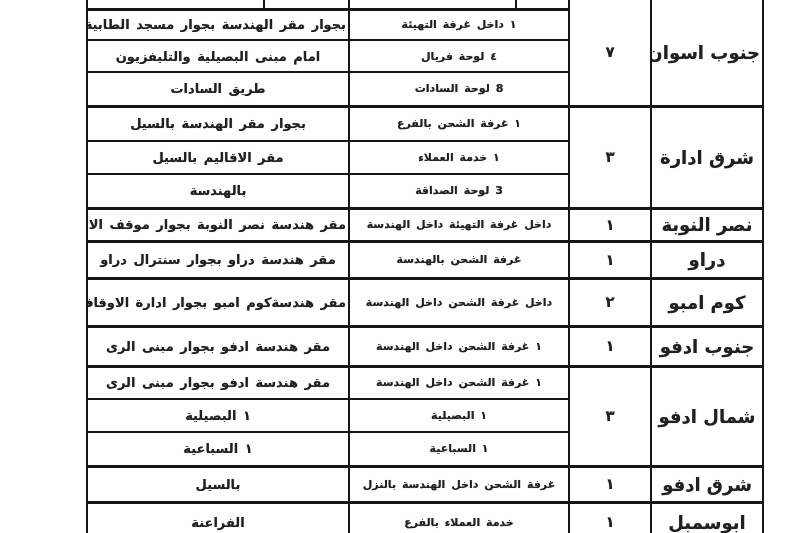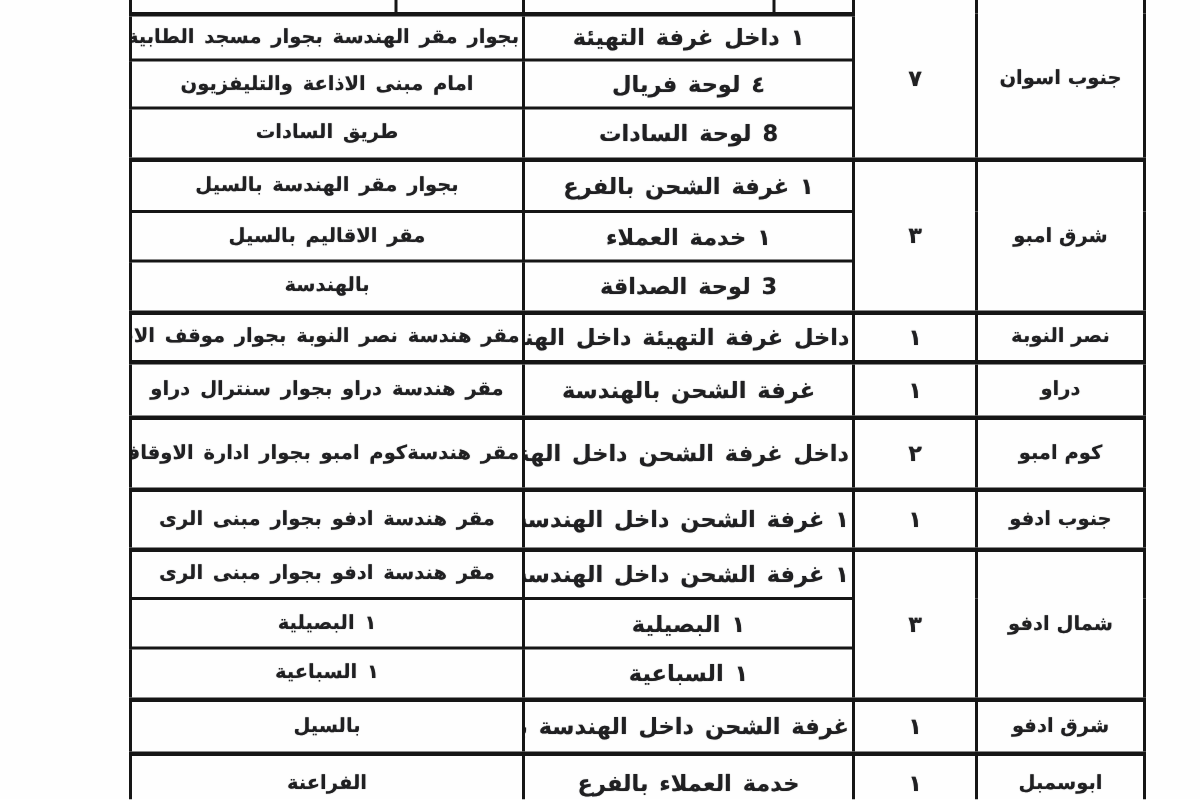--- a/index.html
+++ b/index.html
@@ -36,29 +36,29 @@
     text-shadow: 0 0 0.7px rgba(45,45,48,0.55);
   }
   tr.cut-row td {
     border-top: none;
     border-bottom-width: 3px;
   }
   tr.section-start td {
     border-top-width: 3px;
   }
   td.region-cell {
-    font-size: 13px;
+    font-size: 18px;
     letter-spacing: 0.3px;
     margin-left: 44px;
   }
   td.count-cell {
     font-size: 15px;
   }
   td.location-cell {
-    font-size: 15px;
+    font-size: 11px;
     word-spacing: 2px;
   }
   td.desc-cell {
     font-size: 13px;
     word-spacing: 2px;
   }
   .cut-divider {
     position: absolute;
     top: 0;
     width: 2px;
@@ -83,28 +83,28 @@
           <td rowspan="4" class="count-cell">٧</td>
           <td class="location-cell"></td>
           <td class="desc-cell"></td>
         </tr>
         <tr style="height: 31px;">
           <td class="location-cell">١ داخل غرفة التهيئة</td>
           <td class="desc-cell">بجوار مقر الهندسة بجوار مسجد الطابية</td>
         </tr>
         <tr style="height: 32px;">
           <td class="location-cell">٤ لوحة فريال</td>
-          <td class="desc-cell">امام مبنى الاذاعة والتليفزيون</td>
+          <td class="desc-cell">امام مبنى البصيلية والتليفزيون</td>
         </tr>
         <tr style="height: 34px;">
           <td class="location-cell">8 لوحة السادات</td>
           <td class="desc-cell">طريق السادات</td>
         </tr>
         <tr class="section-start" style="height: 35px;">
-          <td rowspan="3" class="region-cell">شرق امبو</td>
+          <td rowspan="3" class="region-cell">شرق ادارة</td>
           <td rowspan="3" class="count-cell">٣</td>
           <td class="location-cell">١ غرفة الشحن بالفرع</td>
           <td class="desc-cell">بجوار مقر الهندسة بالسيل</td>
         </tr>
         <tr style="height: 33px;">
           <td class="location-cell">١ خدمة العملاء</td>
           <td class="desc-cell">مقر الاقاليم بالسيل</td>
         </tr>
         <tr style="height: 34px;">
           <td class="location-cell">3 لوحة الصداقة</td>

